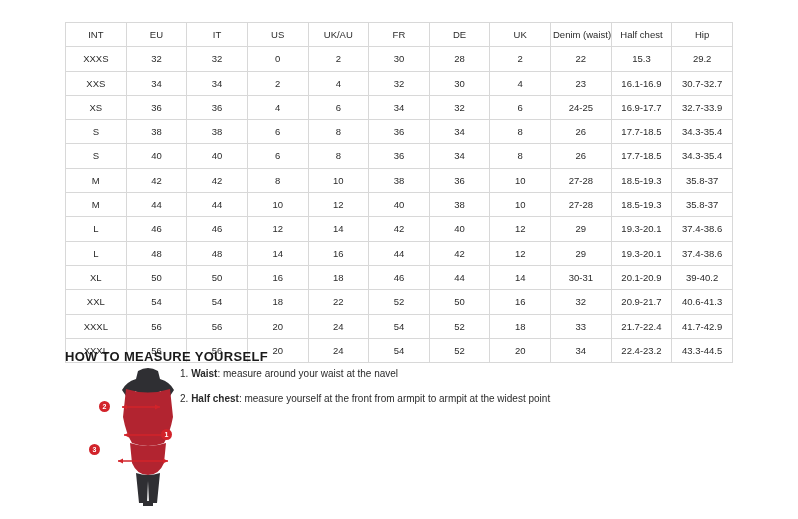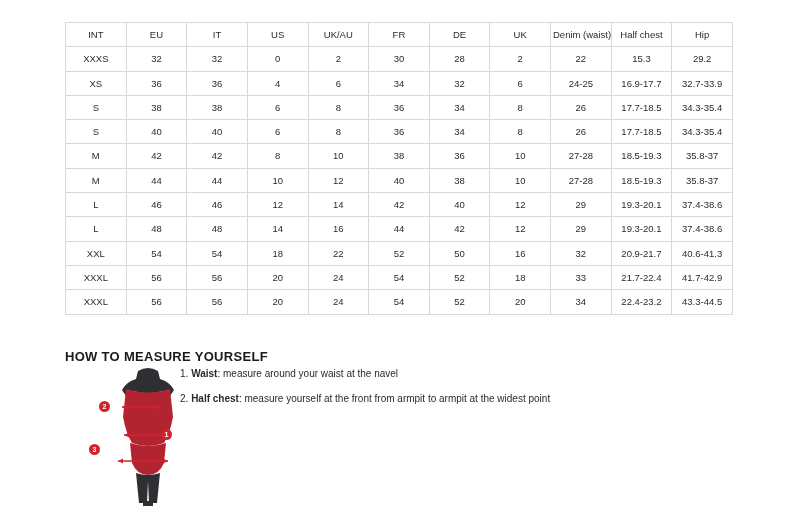--- a/index.html
+++ b/index.html
@@ -122,20 +122,33 @@
             <td>0</td>
             <td>2</td>
             <td>30</td>
             <td>28</td>
             <td>2</td>
             <td>22</td>
             <td>15.3</td>
             <td>29.2</td>
           </tr>
           <tr>
+            <td>XXS</td>
+            <td>34</td>
+            <td>34</td>
+            <td>2</td>
+            <td>4</td>
+            <td>32</td>
+            <td>30</td>
+            <td>4</td>
+            <td>23</td>
+            <td>16.1-16.9</td>
+            <td>30.7-32.7</td>
+          </tr>
+          <tr>
             <td>XS</td>
             <td>36</td>
             <td>36</td>
             <td>4</td>
             <td>6</td>
             <td>34</td>
             <td>32</td>
             <td>6</td>
             <td>24-25</td>
             <td>16.9-17.7</td>
@@ -213,20 +226,33 @@
             <td>14</td>
             <td>16</td>
             <td>44</td>
             <td>42</td>
             <td>12</td>
             <td>29</td>
             <td>19.3-20.1</td>
             <td>37.4-38.6</td>
           </tr>
           <tr>
+            <td>XL</td>
+            <td>50</td>
+            <td>50</td>
+            <td>16</td>
+            <td>18</td>
+            <td>46</td>
+            <td>44</td>
+            <td>14</td>
+            <td>30-31</td>
+            <td>20.1-20.9</td>
+            <td>39-40.2</td>
+          </tr>
+          <tr>
             <td>XXL</td>
             <td>54</td>
             <td>54</td>
             <td>18</td>
             <td>22</td>
             <td>52</td>
             <td>50</td>
             <td>16</td>
             <td>32</td>
             <td>20.9-21.7</td>

